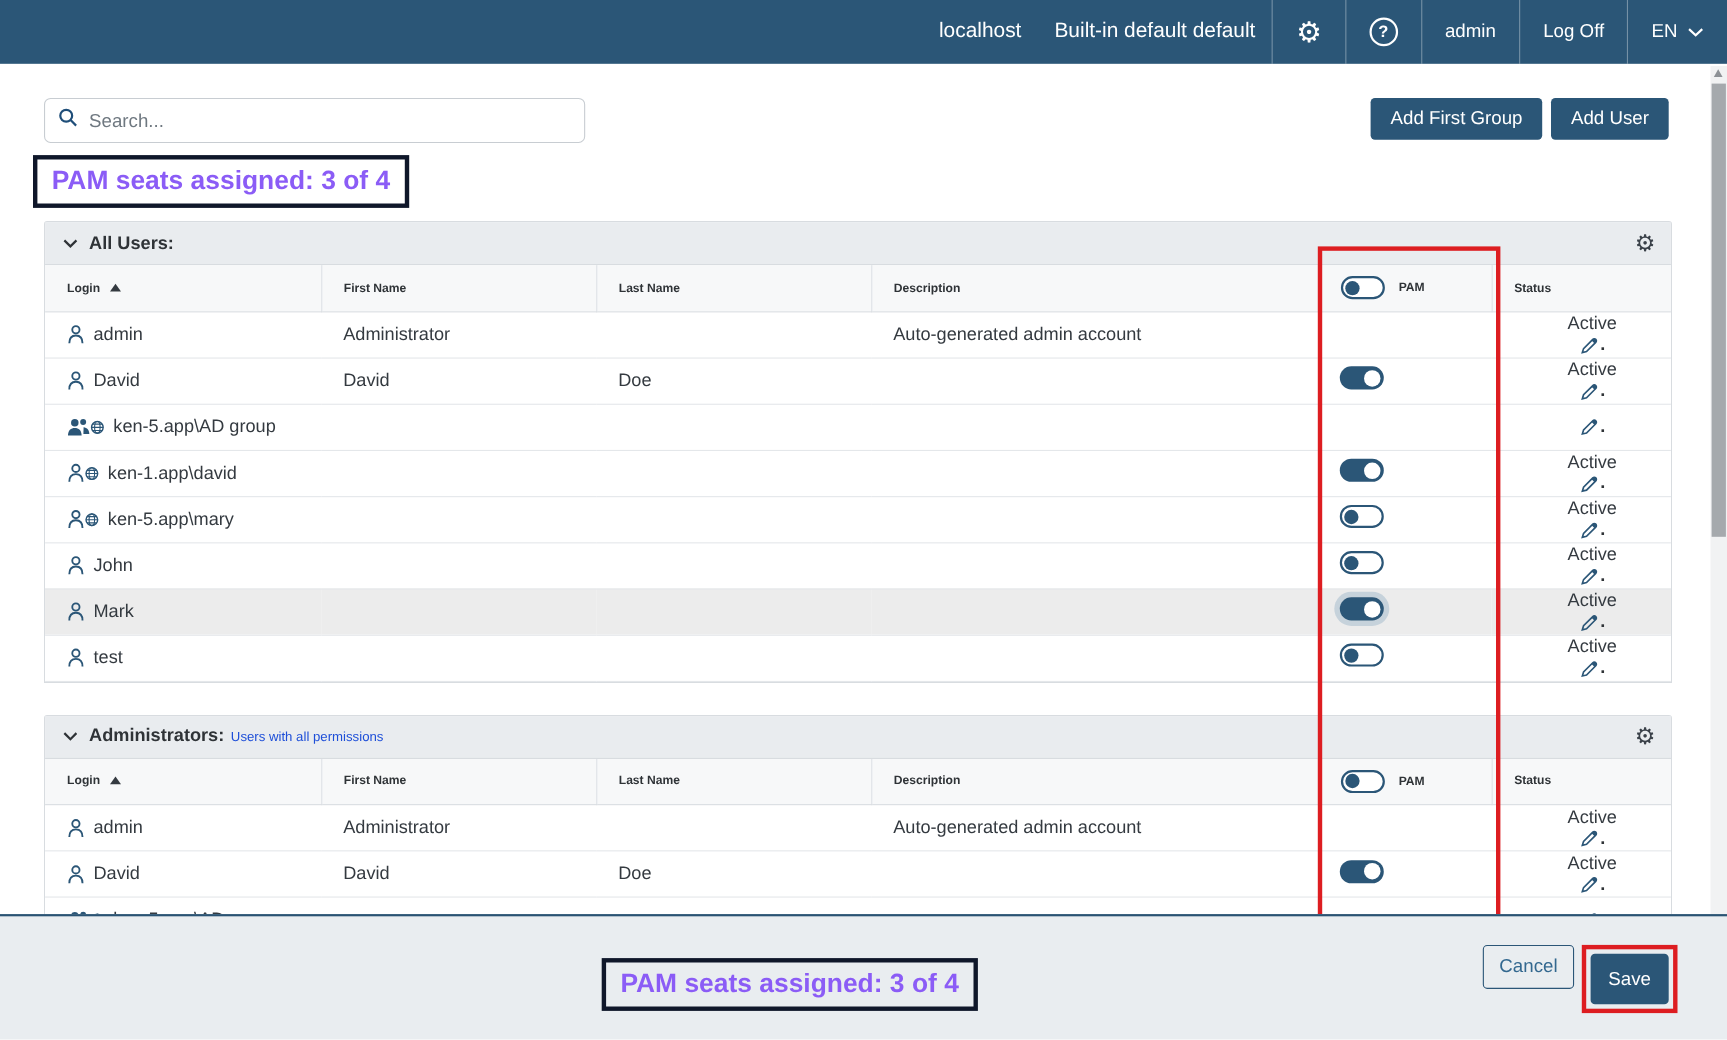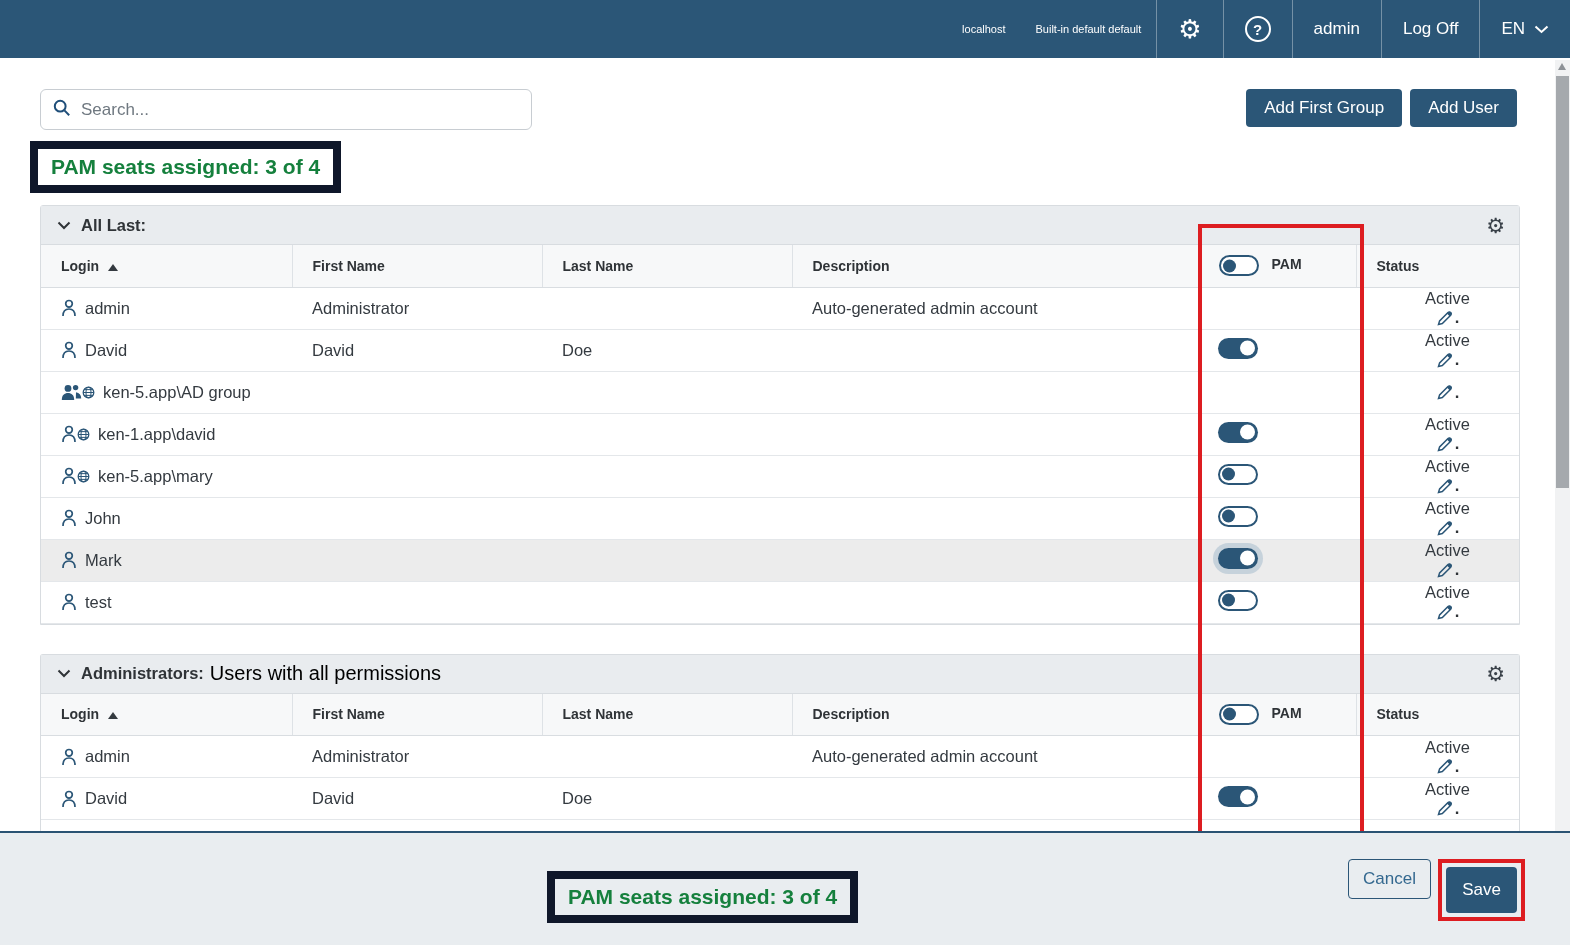--- a/index.html
+++ b/index.html
@@ -4,21 +4,21 @@
 <style>
   * { box-sizing: border-box; margin: 0; padding: 0; }
   html,body { width:1570px; height:945px; overflow:hidden; background:#fff;
     font-family:"Liberation Sans", sans-serif; color:#343a40; }
 
   
   .navbar { position:absolute; top:0; left:0; width:1570px; height:58px;
     background:#2b5677; display:flex; align-items:stretch; color:#fff; z-index:5; }
   .navbar .title { font-size:17px; display:flex; align-items:center; padding-left:26px; }
   .navbar .spacer { flex:1; }
-  .nav-plain { display:flex; align-items:center; font-size:11px; padding:0 15px; }
+  .nav-plain { display:flex; align-items:center; font-size:19px; padding:0 15px; }
   .nav-cell { display:flex; align-items:center; justify-content:center; font-size:17px;
     padding:0 21px; border-left:1px solid rgba(255,255,255,0.35); cursor:pointer; }
   .gear-glyph { font-size:26px; line-height:1; }
   .help-circle { width:26px; height:26px; border:2px solid #fff; border-radius:50%;
     display:flex; align-items:center; justify-content:center; font-size:15px; font-weight:bold; }
   .lang-chev { margin-left:9px; display:inline-flex; }
 
   
   .main { position:absolute; top:58px; left:0; right:0; bottom:114px; overflow:hidden; background:#fff; }
 
@@ -29,38 +29,38 @@
   .searchbox input { border:none; outline:none; flex:1; font-size:17px; margin-left:10px;
     font-family:"Liberation Sans", sans-serif; color:#343a40; background:transparent; }
   .searchbox input::placeholder { color:#6f7880; opacity:1; }
   .toolbar .spacer { flex:1; }
   .btn-primary { background:#2b5677; color:#fff; border:none; border-radius:4px;
     height:38px; padding:0 18px; font-size:17px; font-family:"Liberation Sans", sans-serif;
     cursor:pointer; }
   .btn-gap { margin-left:8px; }
 
   
-  .seats-box { display:inline-block; border:8px solid #0f172a; padding:6px 13px;
-    font-size:21px; font-weight:bold; color:#15803d; }
+  .seats-box { display:inline-block; border:4px solid #0f172a; padding:6px 13px;
+    font-size:24px; font-weight:bold; color:#8b5cf6; }
   .seats-top { margin:11px 0 0 30px; background:#fff; }
 
   
   .section { margin-left:40px; width:1480px; border:1px solid #d8dce0; border-radius:3px 3px 0 0; }
   .section.first { margin-top:12px; }
   .section.second { margin-top:29px; border-bottom:none; }
   .section-header { height:39px; background:#e9ecef; display:flex; align-items:center;
     padding:0 14px 0 16px; border-bottom:1px solid #d8dce0; }
   .section-title { font-size:16.5px; font-weight:700; color:#2f3337; margin-left:10px; }
-  .section-subtitle { font-size:20px; color:#000000; margin-left:6px; }
+  .section-subtitle { font-size:12px; color:#1d4ed8; margin-left:6px; }
   .section-header .spacer { flex:1; }
   .section-gear { font-size:21px; color:#3a4149; line-height:1; cursor:pointer; }
   .chev { display:inline-flex; }
 
   table.users { border-collapse:collapse; table-layout:fixed; width:1478px; }
-  table.users thead th { height:42px; background:#f7f8f9; text-align:left; font-size:14px;
+  table.users thead th { height:42px; background:#f7f8f9; text-align:left; font-size:11px;
     font-weight:600; color:#2f3337; padding-left:20px; border-right:1px solid #dee2e6;
     border-bottom:1px solid #d9dde1; }
   table.users thead th:last-child { border-right:none; }
   table.users tbody td { height:41px; font-size:16.5px; color:#343a40;
     border-bottom:1px solid #e4e7ea; padding-left:20px; background:#fff; }
   table.users tbody tr.hl td { background:#ececec; }
   .login-cell { display:flex; align-items:center; height:41px; }
   .login-cell .icons { display:inline-flex; align-items:center; margin-right:8px; }
   .sort-arrow { display:inline-block; width:0; height:0; border-left:5px solid transparent;
     border-right:5px solid transparent; border-bottom:7px solid #343a40; margin-left:9px; }
@@ -159,21 +159,21 @@
   <div class="seats-box seats-top">PAM seats assigned: 3 of 4</div>
 
   
   <div class="section first">
     <div class="section-header">
       <span class="chev">
         <svg width="14" height="9" viewBox="0 0 14 9">
             <polyline points="1.5,1.5 7,7 12.5,1.5" fill="none" stroke="#2f3337" stroke-width="2"></polyline>
           </svg>
       </span>
-      <span class="section-title">All Last:</span>
+      <span class="section-title">All Users:</span>
       <span class="section-subtitle"></span>
       <span class="spacer"></span>
       <span class="section-gear">⚙</span>
     </div>
     <table class="users">
       <colgroup>
           <col style="width:251px">
           <col style="width:250px">
           <col style="width:250px">
           <col style="width:406px">

